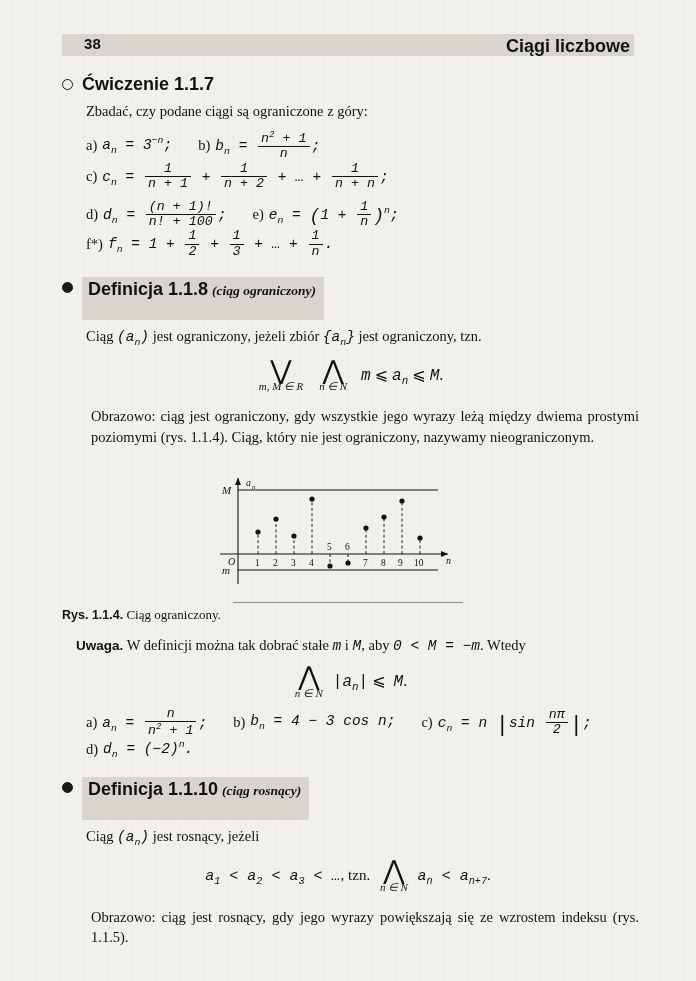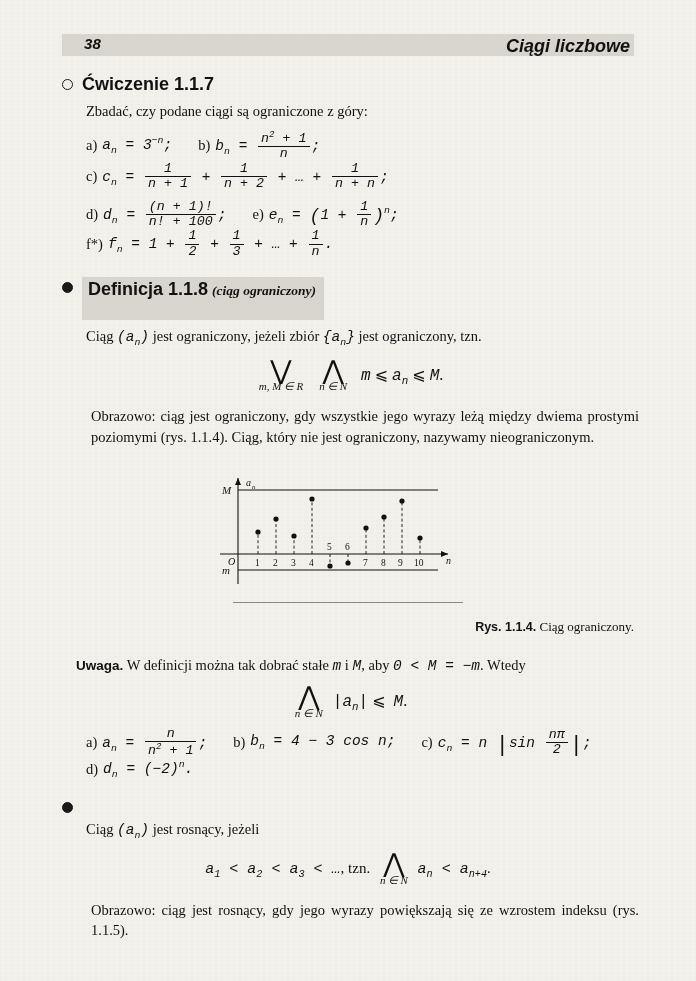--- a/index.html
+++ b/index.html
@@ -36,21 +36,20 @@
     left: 62px;
     top: 34px;
     width: 572px;
   }
 
   
   .header {
     position: relative;
     height: 26px;
     margin-bottom: 14px;
-    font-style: italic;
   }
   .header-band {
     position: absolute;
     left: 0; top: 0;
     width: 100%;
     height: 22px;
     background: #d8d5ce;
   }
   .page-number {
     position: absolute;
@@ -176,23 +175,23 @@
   }
 
   
   .figure {
     margin: 18px auto 4px auto;
     width: 300px;
     position: relative;
     height: 130px;
   }
   .figcaption {
-    text-align: right;
+    text-align: left;
     font-size: 13px;
-    margin-top: 16px;
+    margin-top: 4px;
   }
   .figcaption b { font-family: "Liberation Sans", sans-serif; font-size: 12.5px;}
 
   .fig-sep {
     border-top: 1px solid #8d8b86;
     width: 230px;
     margin: 6px auto 0 auto;
   }
 
   .uwaga-label {
@@ -346,21 +345,21 @@
           <text x="216" y="100">10</text>
         </g>
       </svg>
     </div>
     <div class="fig-sep"></div>
     <div class="figcaption">
       <b>Rys. 1.1.4.</b>
       <span>Ciąg ograniczony.</span>
     </div>
 
-    <div class="para" style="margin-top:20px;margin-left:14px;">
+    <div class="para" style="margin-top:12px;margin-left:14px;">
       <span class="uwaga-label">Uwaga.</span>
       W definicji można tak dobrać stałe <span class="math">m</span> i <span class="math">M</span>, aby <span class="math">0 &lt; M = −m</span>. Wtedy
     </div>
 
     <div class="centered" style="font-size:16px;">
       <span class="bigop">
         <span class="sym">⋀</span><span class="sub">n ∈ N</span>
       </span>
       <span class="math">|a<sub class="s">n</sub>|</span> ⩽ &nbsp;<span class="math">M</span>.
     </div>
@@ -387,30 +386,34 @@
         </span>
         <span class="exitem">
           <span class="exlabel">d)</span>
           <span class="math">d<sub class="s">n</sub> = (−2)<sup class="s">n</sup>.</span>
         </span>
       </div>
     </div>
 
     <div class="head-row" style="margin-top:18px;">
       <span class="bullet filled"></span>
+      <span class="head-band">
+        <span class="head-text">Definicja 1.1.10</span>
+        <span class="head-ital">(ciąg rosnący)</span>
+      </span>
     </div>
 
     <div class="para">
       Ciąg <span class="math">(a<sub class="s">n</sub>)</span> jest rosnący, jeżeli
     </div>
 
     <div class="centered" style="font-size:15px;">
       <span class="math">a<sub class="s">1</sub> &lt; a<sub class="s">2</sub> &lt; a<sub class="s">3</sub> &lt; …</span>, tzn.
       <span class="bigop">
         <span class="sym">⋀</span><span class="sub">n ∈ N</span>
       </span>
-      <span class="math">a<sub class="s">n</sub> &lt; a<sub class="s">n+4</sub></span>.
+      <span class="math">a<sub class="s">n</sub> &lt; a<sub class="s">n+7</sub></span>.
     </div>
 
     <div class="para wide" style="margin-top:14px;">Obrazowo: ciąg jest rosnący, gdy jego wyrazy powiększają się ze wzrostem indeksu (rys. 1.1.5).</div>
 
   </div>
 </div>
 
 </body></html>

